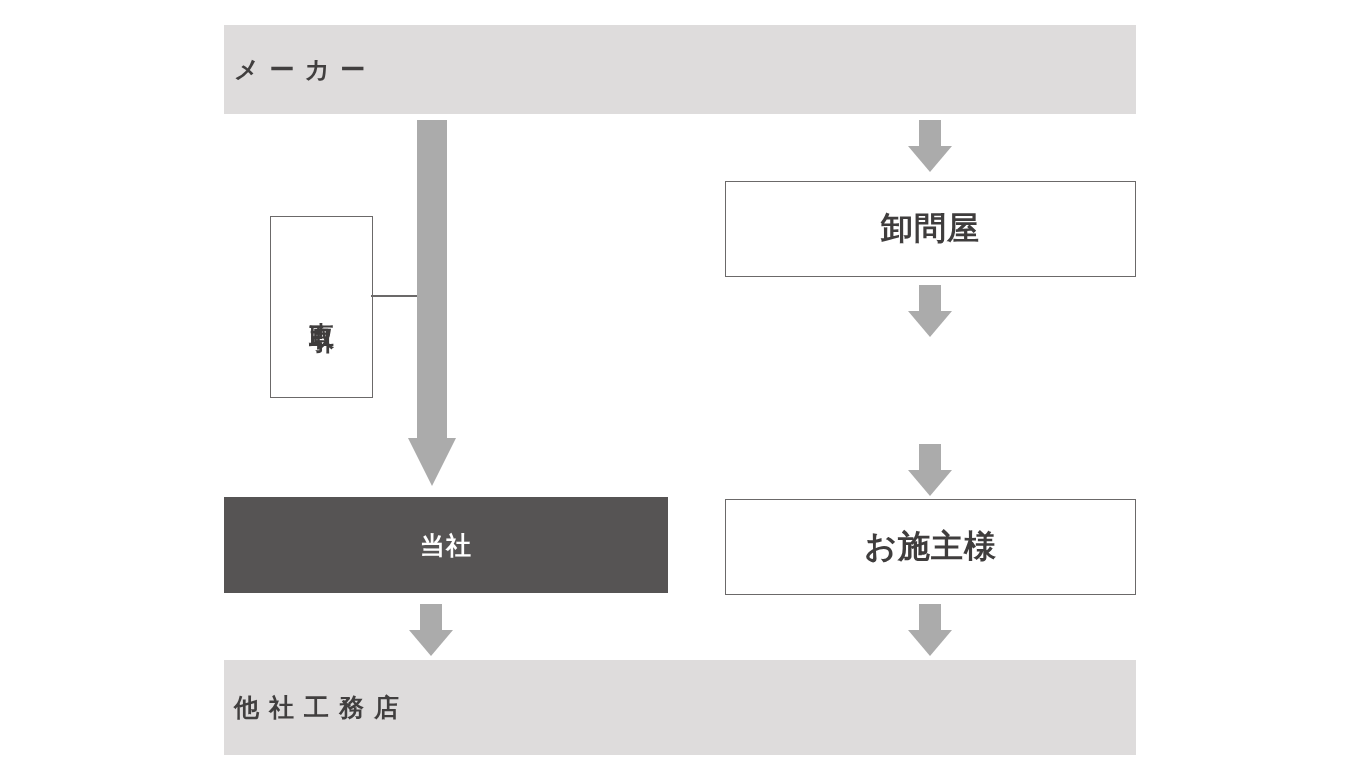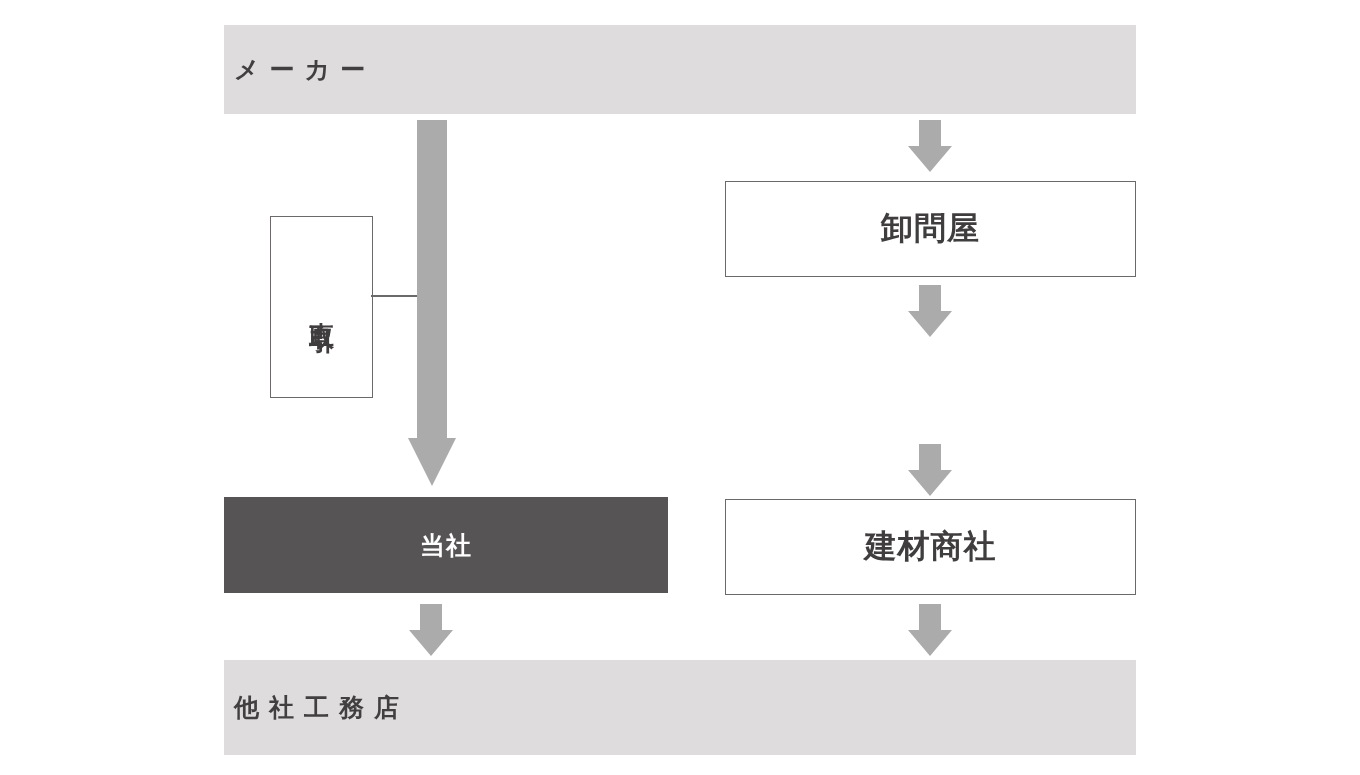--- a/index.html
+++ b/index.html
@@ -214,21 +214,21 @@
     <div class="head"></div>
   </div>
 
 
   <div class="arrow arrow-sm" id="arrow-trading-othercorp">
     <div class="stem"></div>
     <div class="head"></div>
   </div>
 
   <div class="obox" id="box-othercorp">
-    <span>建材商社</span>
+    <span>お施主様</span>
   </div>
 
   <div class="arrow arrow-sm" id="arrow-othercorp-client">
     <div class="stem"></div>
     <div class="head"></div>
   </div>
 
   <div class="banner" id="banner-bottom">
     <span>他社工務店</span>
   </div>

